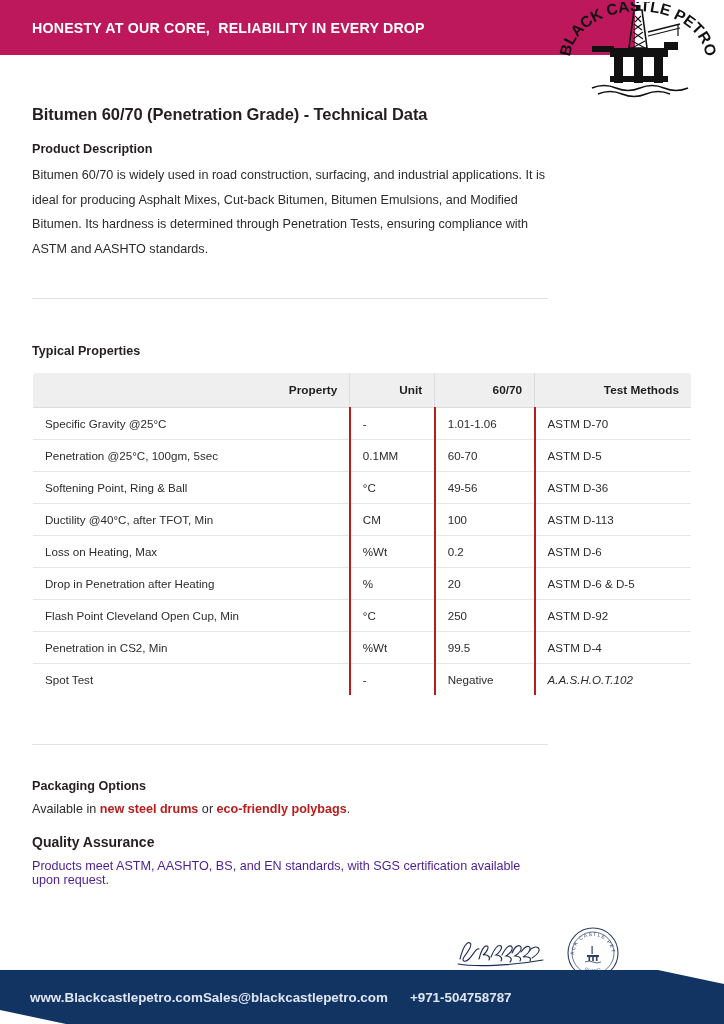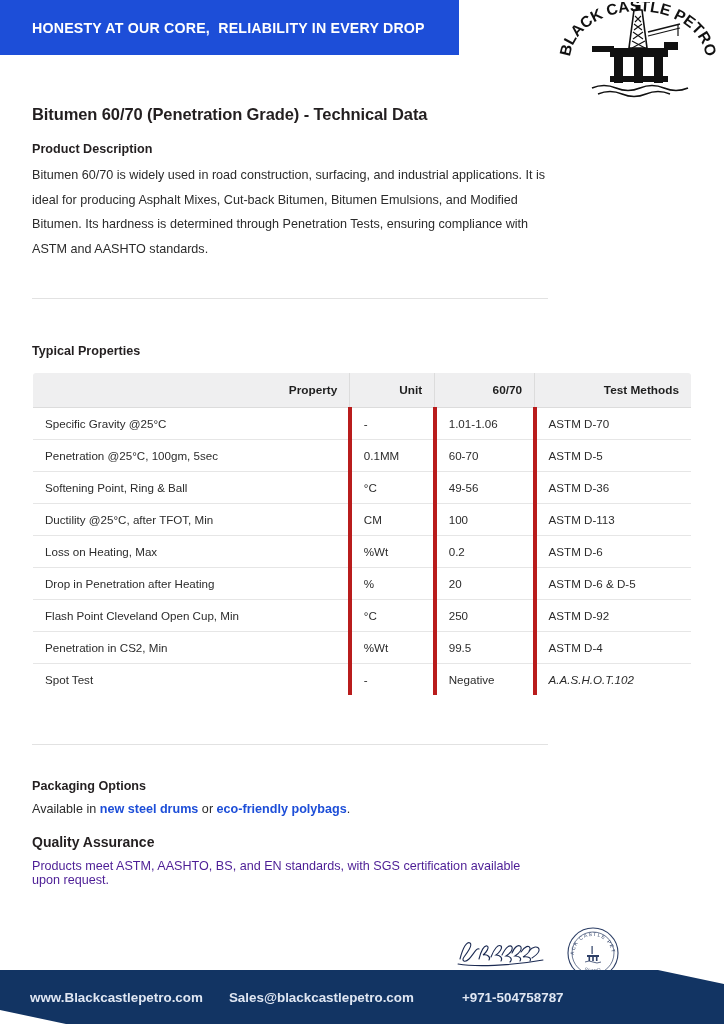--- a/index.html
+++ b/index.html
@@ -11,23 +11,23 @@
     font-family: "Liberation Sans", sans-serif;
     color: #231f20;
     position: relative;
     overflow: hidden;
   }
 
   
   .header-bar {
     position: absolute;
     top: 0; left: 0;
-    width: 459px;
+    width: 635px;
     height: 55px;
-    background: #1d4ed8;
+    background: #be185d;
     display: flex;
     align-items: center;
   }
   .header-tagline {
     color: #ffffff;
     font-size: 14.2px;
     font-weight: bold;
     letter-spacing: 0.2px;
     padding-left: 32px;
     white-space: pre;
@@ -100,42 +100,42 @@
     padding: 10px 12px;
     border-right: 1px solid #dcdcdc;
     border-bottom: 1px solid #dcdcdc;
     font-size: 11.8px;
     color: #1e1e1e;
   }
   table.props thead th:last-child { border-right: none; }
 
   table.props tbody td {
     padding: 9px 12px;
-    border-right: 4px solid #b91c1c;
+    border-right: 2px solid #b91c1c;
     border-bottom: 1px solid #e6e6e6;
     color: #2b2b2b;
     vertical-align: middle;
   }
   table.props tbody td:last-child { border-right: none; }
   table.props tbody tr:last-child td { border-bottom: none; }
 
   td.italic { font-style: italic; }
 
   col.c-prop { width: 318px; }
   col.c-unit { width: 85px; }
   col.c-val  { width: 100px; }
   col.c-test { width: 157px; }
 
   .divider.d2 { margin-top: 48px; }
 
   .pack-head  { font-size: 12.6px; font-weight: bold; margin-top: 34px; }
   .pack-line  { font-size: 12.6px; margin-top: 9px; color: #2b2b2b; }
   .qa-head    { font-size: 14px; font-weight: bold; margin-top: 18px; }
   .qa-line    { font-size: 12.6px; margin-top: 9px; color: #4c1d95; }
-  b.strong    { font-weight: bold; color: #1d4ed8; }
+  b.strong    { font-weight: bold; color: #b91c1c; }
 
   
   .sign-row {
     position: absolute;
     top: 925px;
     left: 455px;
     width: 180px;
     height: 58px;
   }
   .signature { position: absolute; left: 0;  top: 8px; }
@@ -150,21 +150,20 @@
     height: 54px;
     background: #123463;
     clip-path: polygon(0 0, 658px 0, 724px 14px, 724px 54px, 66px 54px, 0 40px);
     display: flex;
     align-items: center;
   }
   .footer-inner {
     display: flex;
     align-items: center;
     padding-left: 30px;
-    gap: 26px;
   }
   .footer a, .footer span.f {
     color: #dfe6f2;
     font-size: 13.4px;
     font-weight: bold;
     text-decoration: none;
     white-space: nowrap;
   }
   .footer span.phone { margin-left: 22px; }
 </style>
@@ -251,21 +250,21 @@
         <td>60-70</td>
         <td>ASTM D-5</td>
       </tr>
       <tr>
         <td>Softening Point, Ring &amp; Ball</td>
         <td>°C</td>
         <td>49-56</td>
         <td>ASTM D-36</td>
       </tr>
       <tr>
-        <td>Ductility @25°C, after TFOT, Min</td>
+        <td>Ductility @40°C, after TFOT, Min</td>
         <td>CM</td>
         <td>100</td>
         <td>ASTM D-113</td>
       </tr>
       <tr>
         <td>Loss on Heating, Max</td>
         <td>%Wt</td>
         <td>0.2</td>
         <td>ASTM D-6</td>
       </tr>

